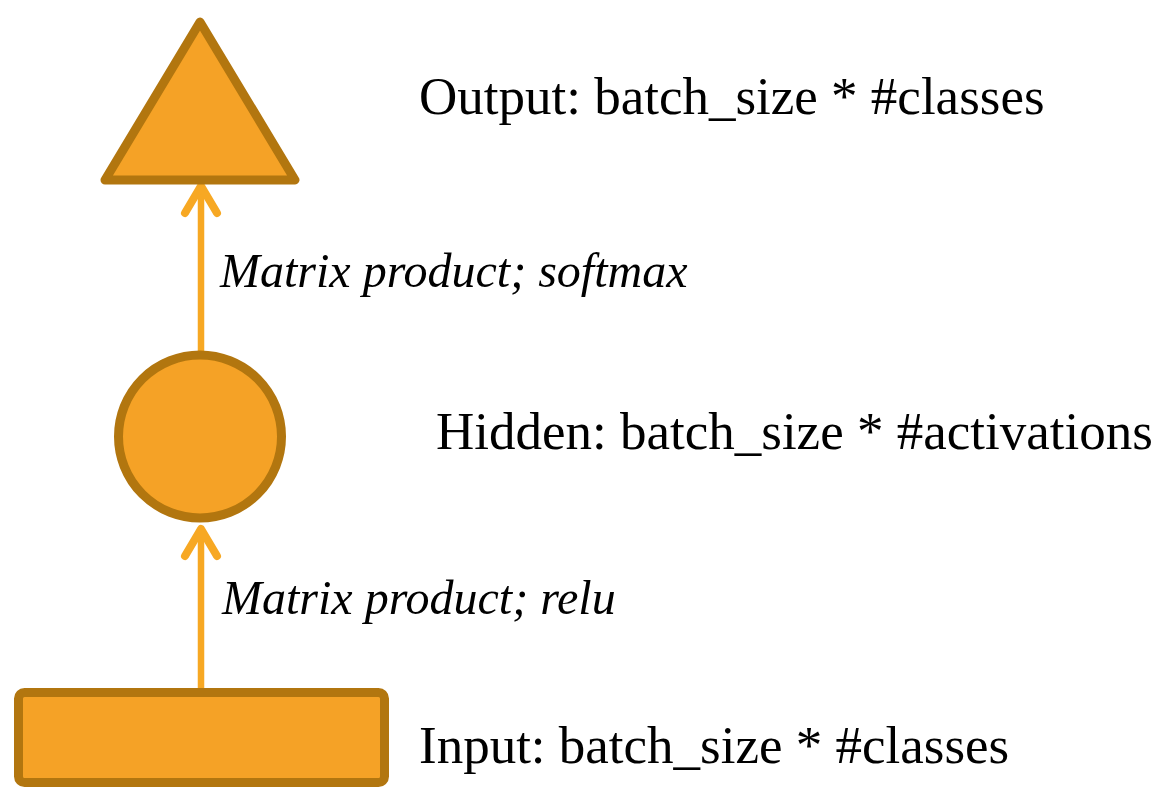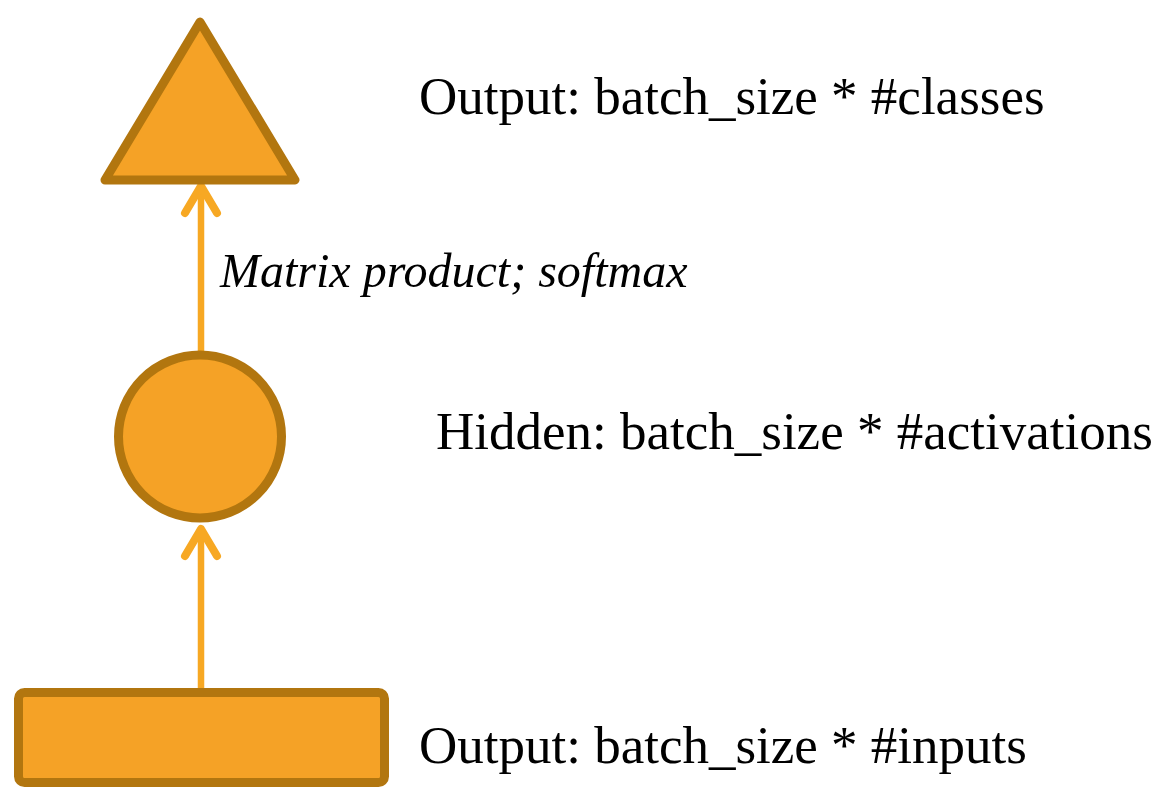--- a/index.html
+++ b/index.html
@@ -79,16 +79,17 @@
 
     <rect class="node-shape" x="18.5" y="692.5" width="366" height="90" rx="6" stroke-width="9"></rect>
   </svg>
 
   <div class="label node-label label-output">Output: batch_size * #classes</div>
 
   <div class="label edge-label label-softmax">Matrix product; softmax</div>
 
   <div class="label node-label label-hidden">Hidden: batch_size * #activations</div>
 
+  <div class="label edge-label label-relu">Matrix product; relu</div>
 
-  <div class="label node-label label-input">Output: batch_size * #inputs</div>
+  <div class="label node-label label-input">Input: batch_size * #classes</div>
 
 </div>
 
 </body></html>

